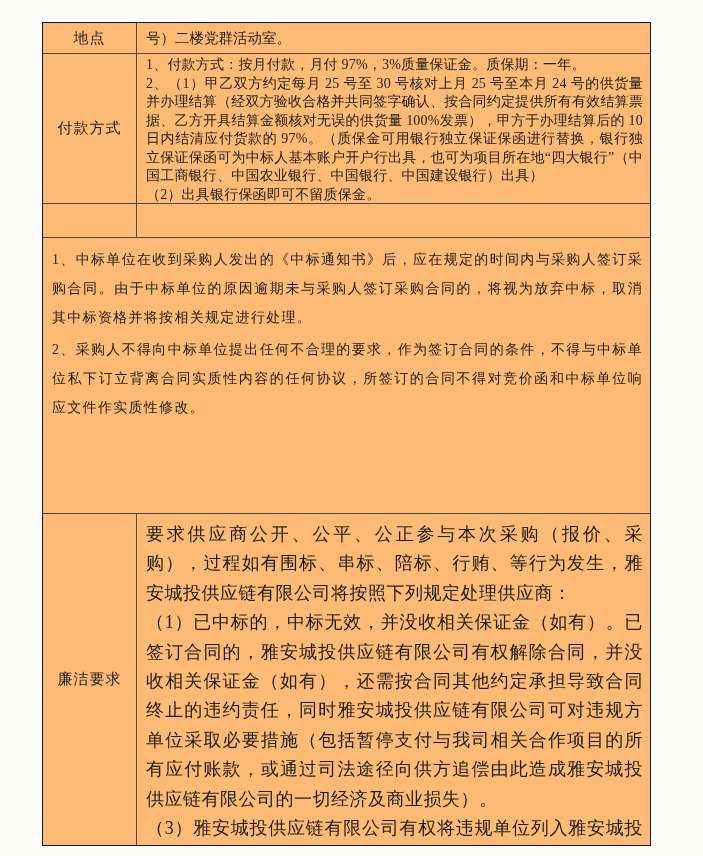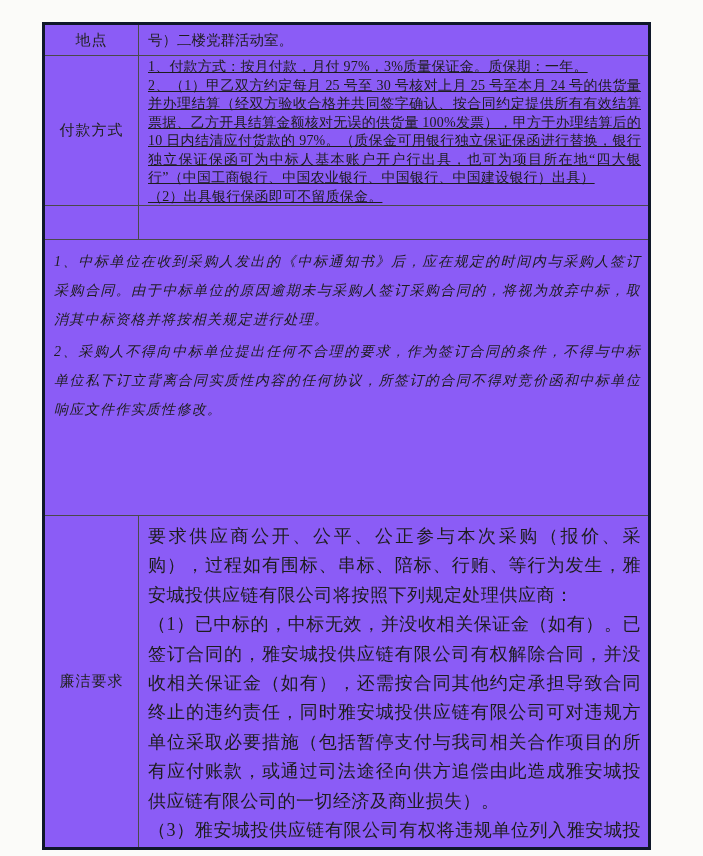--- a/index.html
+++ b/index.html
@@ -15,23 +15,23 @@
   .page {
     position: relative;
     width: 703px;
     height: 856px;
   }
   .doc-table {
     position: absolute;
     left: 42px;
     top: 22px;
     width: 609px;
-    border: 3px solid #0f172a;
+    border: 1px solid #0f172a;
     box-sizing: border-box;
-    background: #8b5cf6;
+    background: #fdba74;
   }
   .row {
     display: flex;
     box-sizing: border-box;
     border-bottom: 1px solid #4a4a4a;
     overflow: hidden;
   }
   .row:last-child { border-bottom: none; }
   .label-cell {
     width: 94px;
@@ -61,24 +61,24 @@
     text-justify: inter-ideograph;
   }
   
   .r0 { height: 31px; }
   .r1 { height: 150px; }
   .r2 { height: 34px; flex-direction: column; }
   .r3 { height: 276px; }
   .r4 { height: 331px; }
   
   .r0 .content-cell { padding-top: 5px; font-size: 14.5px; line-height: 20px; }
-  .r1 .content-cell { padding-top: 2px; font-size: 14px; line-height: 18.5px; letter-spacing: 0.2px; text-decoration: underline; }
+  .r1 .content-cell { padding-top: 2px; font-size: 14px; line-height: 18.5px; letter-spacing: 0.2px; }
   .r2 .content-cell { padding-top: 7px; font-size: 14.5px; line-height: 20px; }
   .r3 .content-cell { padding-top: 7px; font-size: 14px; line-height: 29px; letter-spacing: 1.3px; }
-  .r3 .content-cell p { margin-bottom: 3px; font-style: italic; }
+  .r3 .content-cell p { margin-bottom: 3px; }
   .r4 .content-cell { padding-top: 6px; font-size: 18px; line-height: 29.4px; letter-spacing: 0.5px; }
 </style>
 </head>
 <body>
 
 <div class="page">
   <div class="doc-table">
 
     <div class="row r0">
       <div class="label-cell">地点</div>

